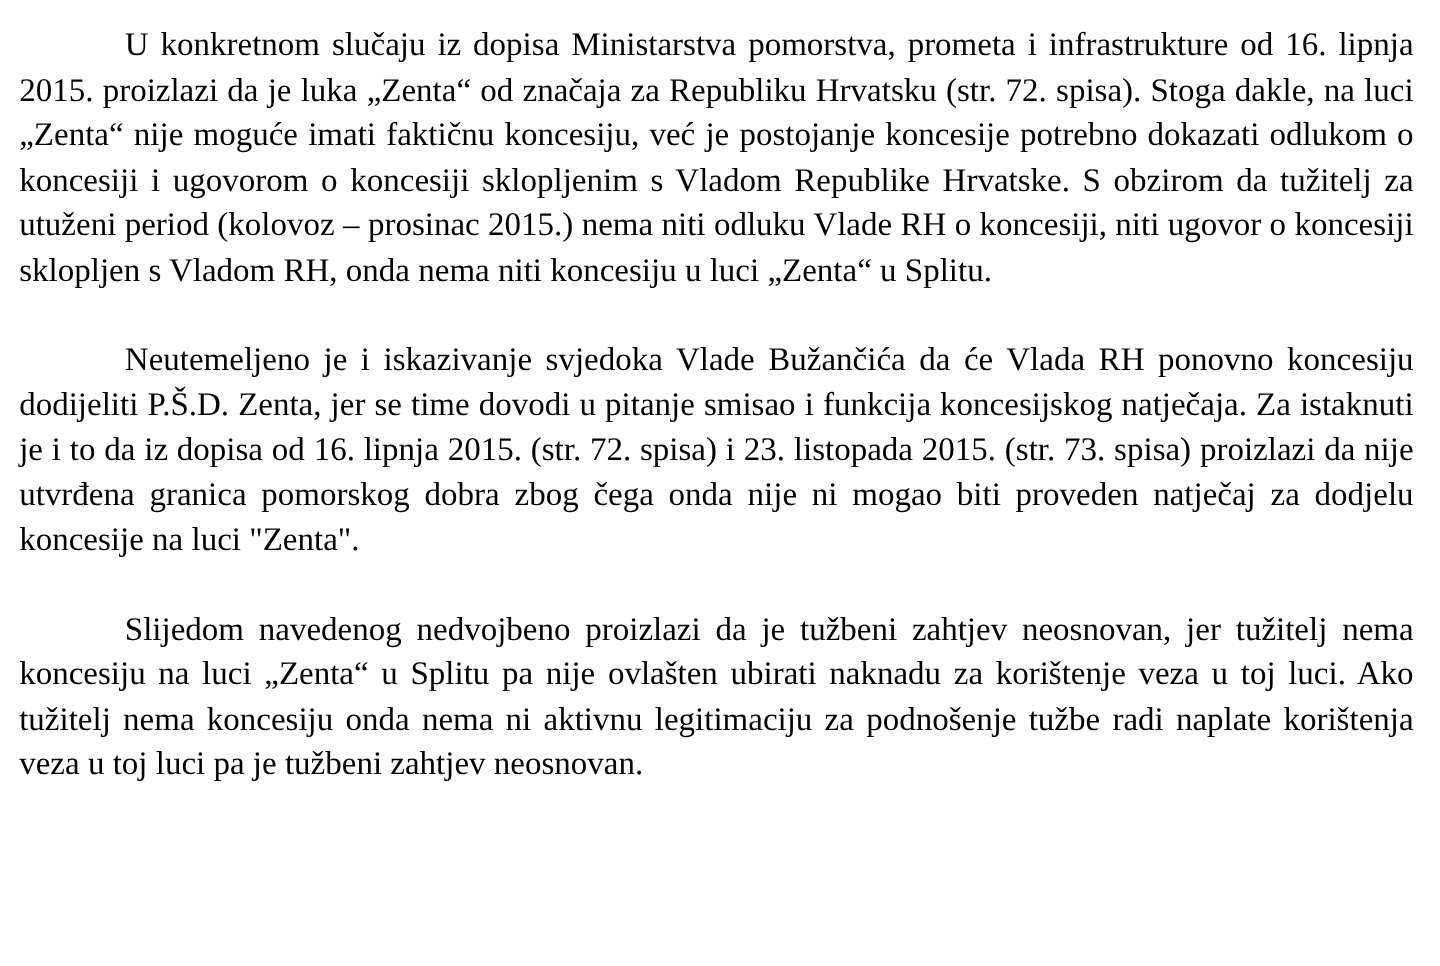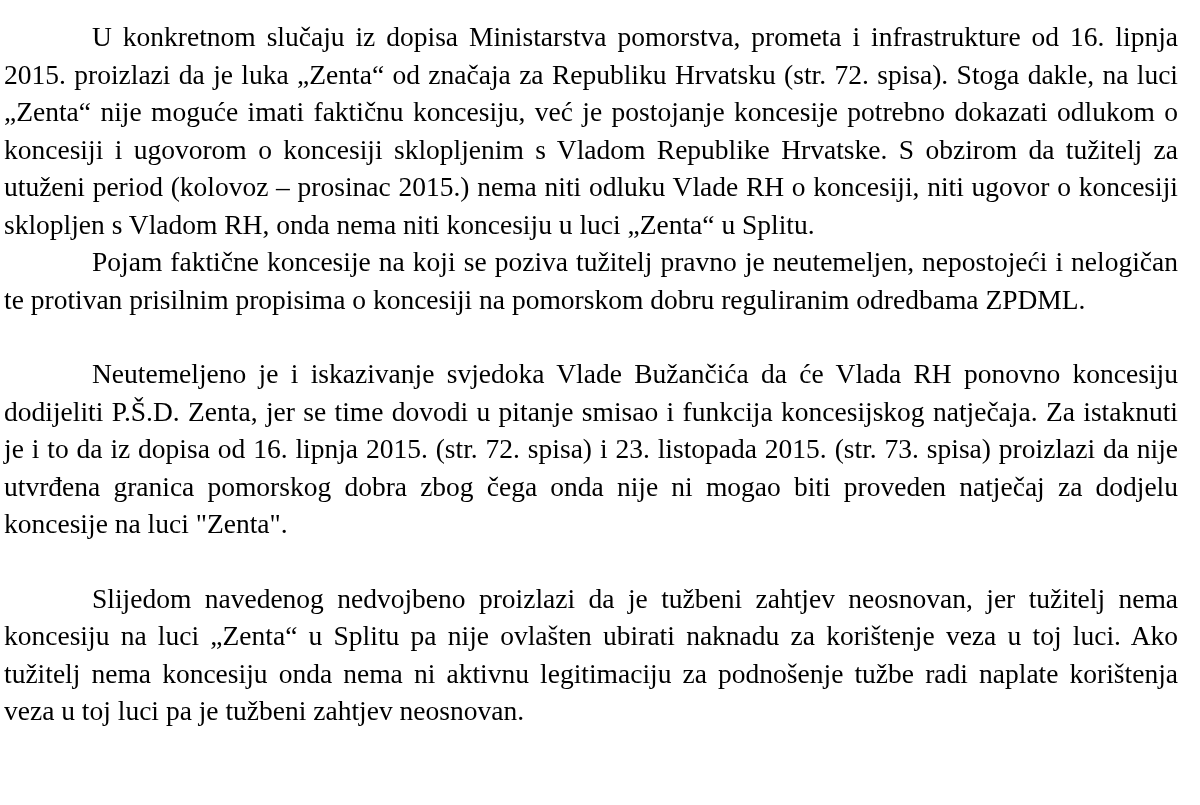--- a/index.html
+++ b/index.html
@@ -11,21 +11,21 @@
     width: 1200px;
     height: 805px;
     overflow: hidden;
     font-family: "Liberation Serif", "DejaVu Serif", serif;
     color: #000000;
   }
   .page {
     box-sizing: border-box;
     width: 1200px;
     height: 805px;
-    padding: 18px 22px 0 4px;
+    padding: 18px 22px 0 16px;
   }
   .para {
     margin: 0;
     font-size: 27.5px;
     line-height: 37.5px;
     text-align: justify;
     text-justify: inter-word;
     text-indent: 88px;
     hyphens: none;
   }
@@ -34,21 +34,20 @@
   }
   
 </style>
 </head>
 <body>
 
 <div class="page">
 
   <p class="para">U konkretnom slučaju iz dopisa Ministarstva pomorstva, prometa i infrastrukture od 16. lipnja 2015. proizlazi da je luka „Zenta“ od značaja za Republiku Hrvatsku (str. 72. spisa). Stoga dakle, na luci „Zenta“ nije moguće imati faktičnu koncesiju, već je postojanje koncesije potrebno dokazati odlukom o koncesiji i ugovorom o koncesiji sklopljenim s Vladom Republike Hrvatske. S obzirom da tužitelj za utuženi period (kolovoz – prosinac 2015.) nema niti odluku Vlade RH o koncesiji, niti ugovor o koncesiji sklopljen s Vladom RH, onda nema niti koncesiju u luci „Zenta“ u Splitu.</p>
 
-  <p class="para">Pojam faktične koncesije na koji se poziva tužitelj pravno je neutemeljen, nepostojeći i nelogičan te protivan prisilnim propisima o koncesiji na pomorskom dobru reguliranim odredbama ZPDML.</p>
 
   <div class="spacer"></div>
 
   <p class="para">Neutemeljeno je i iskazivanje svjedoka Vlade Bužančića da će Vlada RH ponovno koncesiju dodijeliti P.Š.D. Zenta, jer se time dovodi u pitanje smisao i funkcija koncesijskog natječaja. Za istaknuti je i to da iz dopisa od 16. lipnja 2015. (str. 72. spisa) i 23. listopada 2015. (str. 73. spisa) proizlazi da nije utvrđena granica pomorskog dobra zbog čega onda nije ni mogao biti proveden natječaj za dodjelu koncesije na luci "Zenta".</p>
 
   <div class="spacer"></div>
 
   <p class="para">Slijedom navedenog nedvojbeno proizlazi da je tužbeni zahtjev neosnovan, jer tužitelj nema koncesiju na luci „Zenta“ u Splitu pa nije ovlašten ubirati naknadu za korištenje veza u toj luci. Ako tužitelj nema koncesiju onda nema ni aktivnu legitimaciju za podnošenje tužbe radi naplate korištenja veza u toj luci pa je tužbeni zahtjev neosnovan.</p>
 
 </div>

